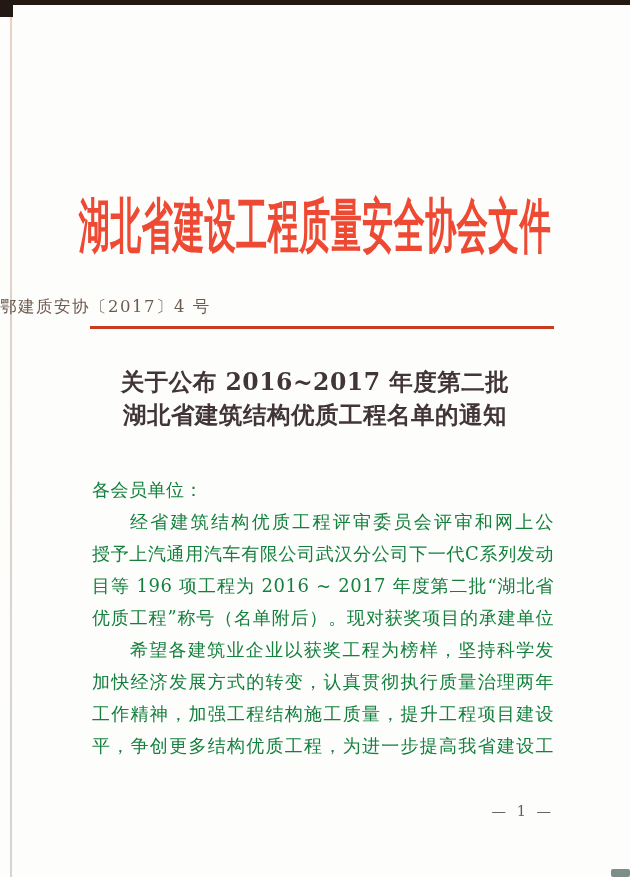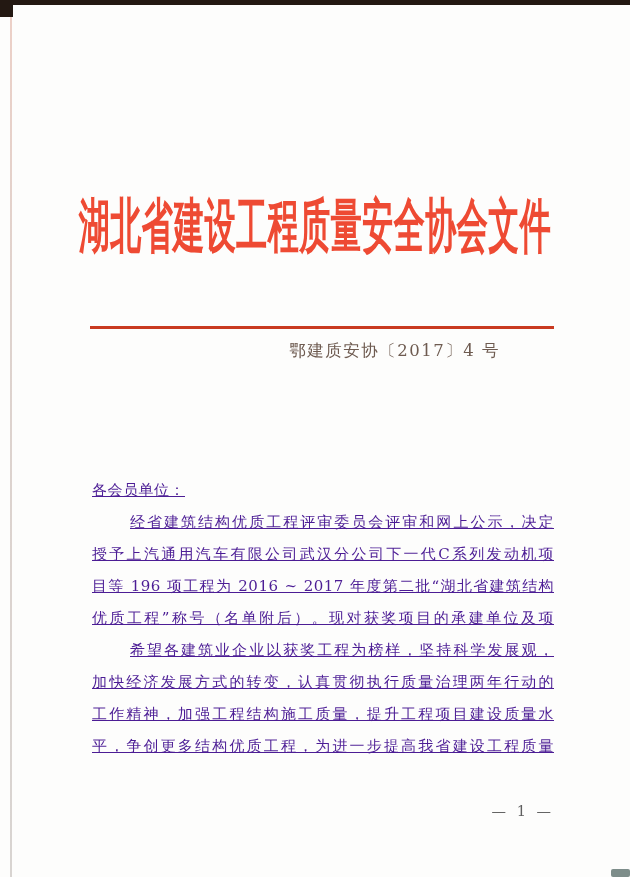--- a/index.html
+++ b/index.html
@@ -53,25 +53,24 @@
     color: #ee4a33;
     letter-spacing: 0.5px;
     transform: scaleY(1.9);
     transform-origin: top center;
     white-space: nowrap;
   }
   .doc-number {
     position: absolute;
     top: 296px; left: 0;
     width: 500px;
-    text-align: right;
+    text-align: left;
     font-size: 16.5px;
     color: #6e5b50;
     letter-spacing: 1.5px;
-    margin-top: 44px;
   }
   .red-rule {
     position: absolute;
     top: 326px; left: 90px;
     width: 464px; height: 3px;
     background: #c93a20;
   }
   
   .doc-title {
     position: absolute;
@@ -84,23 +83,22 @@
     line-height: 32.5px;
     color: #413537;
     letter-spacing: 0.5px;
   }
   .doc-title .t-line { display: block; }
   
   .body-text {
     position: absolute;
     top: 474px; left: 92px;
     width: 462px;
-    font-size: 15px;
-    color: #4c1d95;
-    text-decoration: underline;
+    font-size: 18px;
+    color: #15803d;
   }
   .line {
     height: 32px;
     line-height: 32px;
     overflow: hidden;
     text-align: justify;
     text-align-last: justify;
     text-justify: inter-character;
     letter-spacing: 0.5px;
   }
@@ -129,20 +127,24 @@
   <div class="scan-top-corner"></div>
   <div class="scan-left-line"></div>
   <div class="scan-bottom-mark"></div>
 
   <div class="org-title">湖北省建设工程质量安全协会文件</div>
 
   <div class="doc-number">鄂建质安协〔2017〕4 号</div>
 
   <div class="red-rule"></div>
 
+  <h1 class="doc-title">
+    <span class="t-line">关于公布 2016~2017 年度第二批</span>
+    <span class="t-line">湖北省建筑结构优质工程名单的通知</span>
+  </h1>
 
   <div class="body-text">
     <div class="line ln-left">各会员单位：</div>
     <div class="line ln-indent">经省建筑结构优质工程评审委员会评审和网上公示，决定</div>
     <div class="line">授予上汽通用汽车有限公司武汉分公司下一代C系列发动机项</div>
     <div class="line">目等 196 项工程为 2016 ~ 2017 年度第二批“湖北省建筑结构</div>
     <div class="line">优质工程”称号（名单附后）。现对获奖项目的承建单位及项</div>
     <div class="line ln-indent">希望各建筑业企业以获奖工程为榜样，坚持科学发展观，</div>
     <div class="line">加快经济发展方式的转变，认真贯彻执行质量治理两年行动的</div>
     <div class="line">工作精神，加强工程结构施工质量，提升工程项目建设质量水</div>

